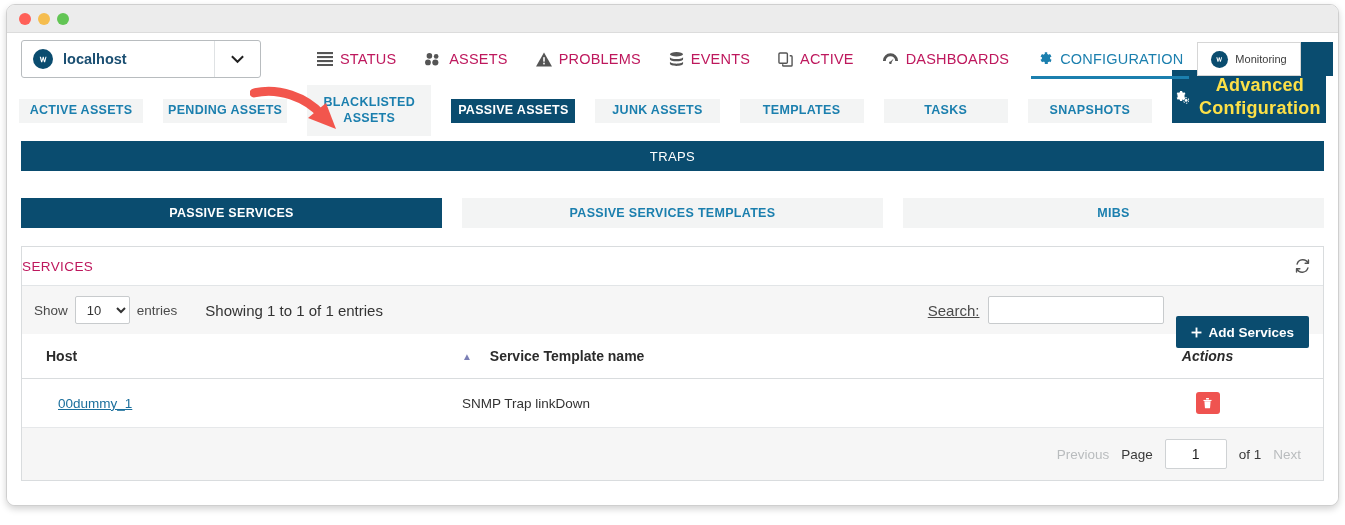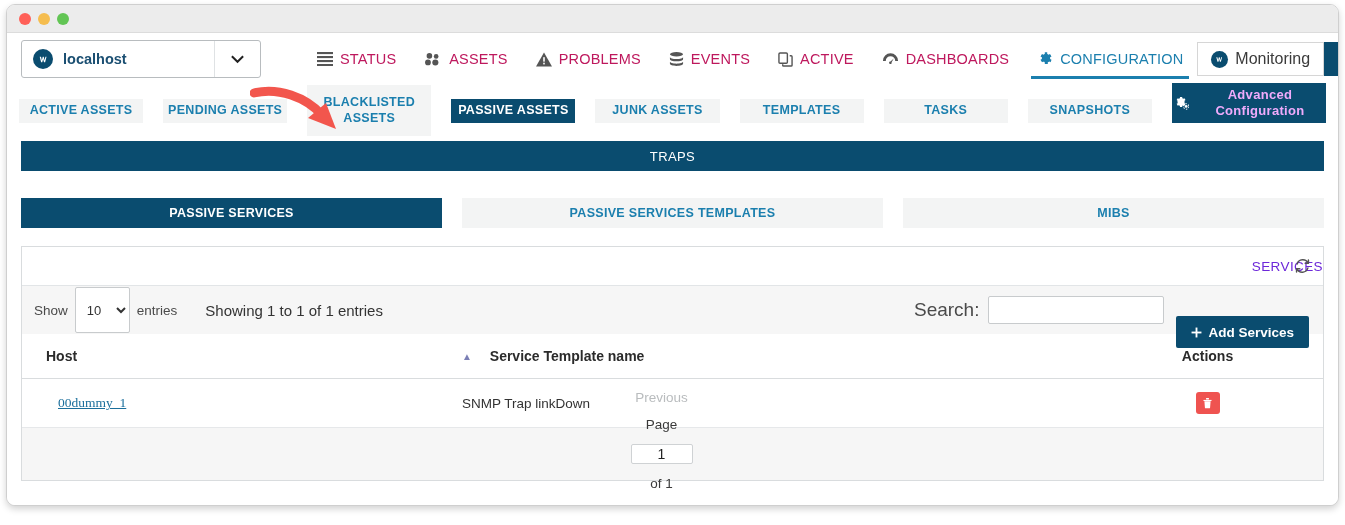--- a/index.html
+++ b/index.html
@@ -102,21 +102,21 @@
   .menu-icon { display: flex; align-items: center; color: #555; }
   .menu-item.active .menu-icon { color: #1b7fae; }
   .menu-icon svg { display: block; }
 
   #topnav-right { display: flex; align-items: center; gap: 0; }
   #btn-monitoring {
     display: flex; align-items: center; gap: 7px;
     height: 34px; padding: 0 13px;
     border: 1px solid #d6d6d6;
     background: #fff;
-    font-size: 16px; color: #3b3b3b;
+    font-size: 11px; color: #3b3b3b;
     white-space: nowrap;
   }
   #btn-check {
     display: flex; align-items: center; gap: 7px;
     height: 34px; padding: 0 15px;
     background: #0a4c6f; color: #fff;
     font-size: 13.5px; border: 1px solid #0a4c6f;
     white-space: nowrap;
   }
   .mini-logo {
@@ -145,22 +145,22 @@
     align-items: center;
     justify-content: center;
     text-align: center;
     line-height: 1.25;
     padding: 4px 2px;
     min-width: 0;
   }
   .tab.active { background: #0a4c6f; color: #ffffff; }
   .tab.tall { align-self: flex-start; height: 51px; }
   .tab.adv {
-    background: #0a4c6f; color: #f0abfc;
-    font-weight: 600; font-size: 13px;
+    background: #0a4c6f; color: #fde047;
+    font-weight: 600; font-size: 18px;
     gap: 7px; flex: 1.25 1 0;
   }
   .tab.adv svg { flex: 0 0 auto; }
 
   
   #traps-banner {
     margin: 18px 14px 0 14px;
     height: 30px;
     background: #0a4c6f;
     color: #fff;
@@ -189,58 +189,58 @@
 
   
   #services-card {
     margin: 18px 14px 0 14px;
     border: 1px solid #d9dcde;
     background: #fff;
   }
   #services-header {
     height: 39px;
     border-bottom: 1px solid #e2e5e7;
-    display: flex; align-items: center; justify-content: flex-end;
+    display: flex; align-items: center; justify-content: flex-start;
     position: relative;
-    font-size: 13.5px; color: #6d28d9; letter-spacing: .4px;
+    font-size: 13.5px; color: #be185d; letter-spacing: .4px;
   }
   #refresh-btn {
     position: absolute; right: 12px; top: 50%;
     transform: translateY(-50%);
     color: #555; display: flex; align-items: center;
   }
 
   #table-controls {
     height: 48px;
     background: #f6f6f6;
     display: flex; align-items: center;
     padding: 0 14px 0 12px;
     gap: 0;
   }
   #show-group {
     display: flex; align-items: center; gap: 7px;
     font-size: 13.5px; color: #4a4a4a;
   }
   #entries-select {
-    height: 46px;
+    height: 28px;
     border: 1px solid #c8cbcd;
     background: #fff;
     font-size: 13px;
     font-family: "Liberation Sans", sans-serif;
     color: #333;
     padding: 0 4px 0 7px;
     border-radius: 2px;
   }
   #showing-info {
     margin-left: 28px;
     font-size: 15px; color: #333;
   }
   #controls-spacer { flex: 1; }
   #search-group { display: flex; align-items: center; gap: 9px; }
-  #search-label { font-size: 19px; color: #4a4a4a; }
+  #search-label { font-size: 15px; color: #4a4a4a; text-decoration: underline; }
   #search-input {
     width: 176px; height: 28px;
     border: 1px solid #c8cbcd;
     background: #fff;
     border-radius: 2px;
     font-size: 13px;
     padding: 0 6px;
     font-family: "Liberation Sans", sans-serif;
   }
   #add-services-btn {
@@ -264,56 +264,55 @@
     font-size: 14px;
     font-weight: bold;
     color: #2b2b2b;
     text-align: left;
     padding: 14px 0 14px 0;
     border-bottom: 1px solid #d9dcde;
     background: #fff;
   }
   .col-host { width: 440px; padding-left: 24px !important; }
   .col-template { width: 630px; }
-  .col-actions { text-align: center !important; }
+  .col-actions { text-align: center !important; font-style: italic; }
   .sort-caret {
     display: inline-block;
     color: #7b7fb5;
     font-size: 10px;
     margin-right: 14px;
     vertical-align: 1px;
   }
   #data-table tbody td {
     font-size: 13.5px;
     color: #333;
     padding: 13px 0;
     border-bottom: 1px solid #e6e8ea;
     background: #fff;
   }
-  td.cell-host { padding-left: 36px !important; font-family: Liberation Serif, serif; }
+  td.cell-host { padding-left: 36px !important; }
   .host-link { color: #1b6f9c; }
   .delete-btn {
     width: 24px; height: 22px;
     background: #ef5350;
     border: none; border-radius: 3px;
     display: inline-flex; align-items: center; justify-content: center;
     cursor: pointer;
   }
   .delete-btn svg { width: 11px; height: 12px; }
   .actions-cell { text-align: center; }
 
   
   #pagination-bar {
     height: 52px;
     background: #f6f6f6;
-    display: flex; align-items: center; justify-content: center;
+    display: flex; align-items: center; justify-content: flex-end;
     gap: 12px;
     padding-right: 22px;
     font-size: 13.5px;
-    flex-direction: column;
   }
   .page-nav-disabled { color: #b9bcbe; }
   #page-label { color: #3a3a3a; }
   #page-input {
     width: 62px; height: 30px;
     border: 1px solid #cfd2d4;
     background: #fff;
     text-align: center;
     font-size: 14px;
     font-family: "Liberation Sans", sans-serif;

